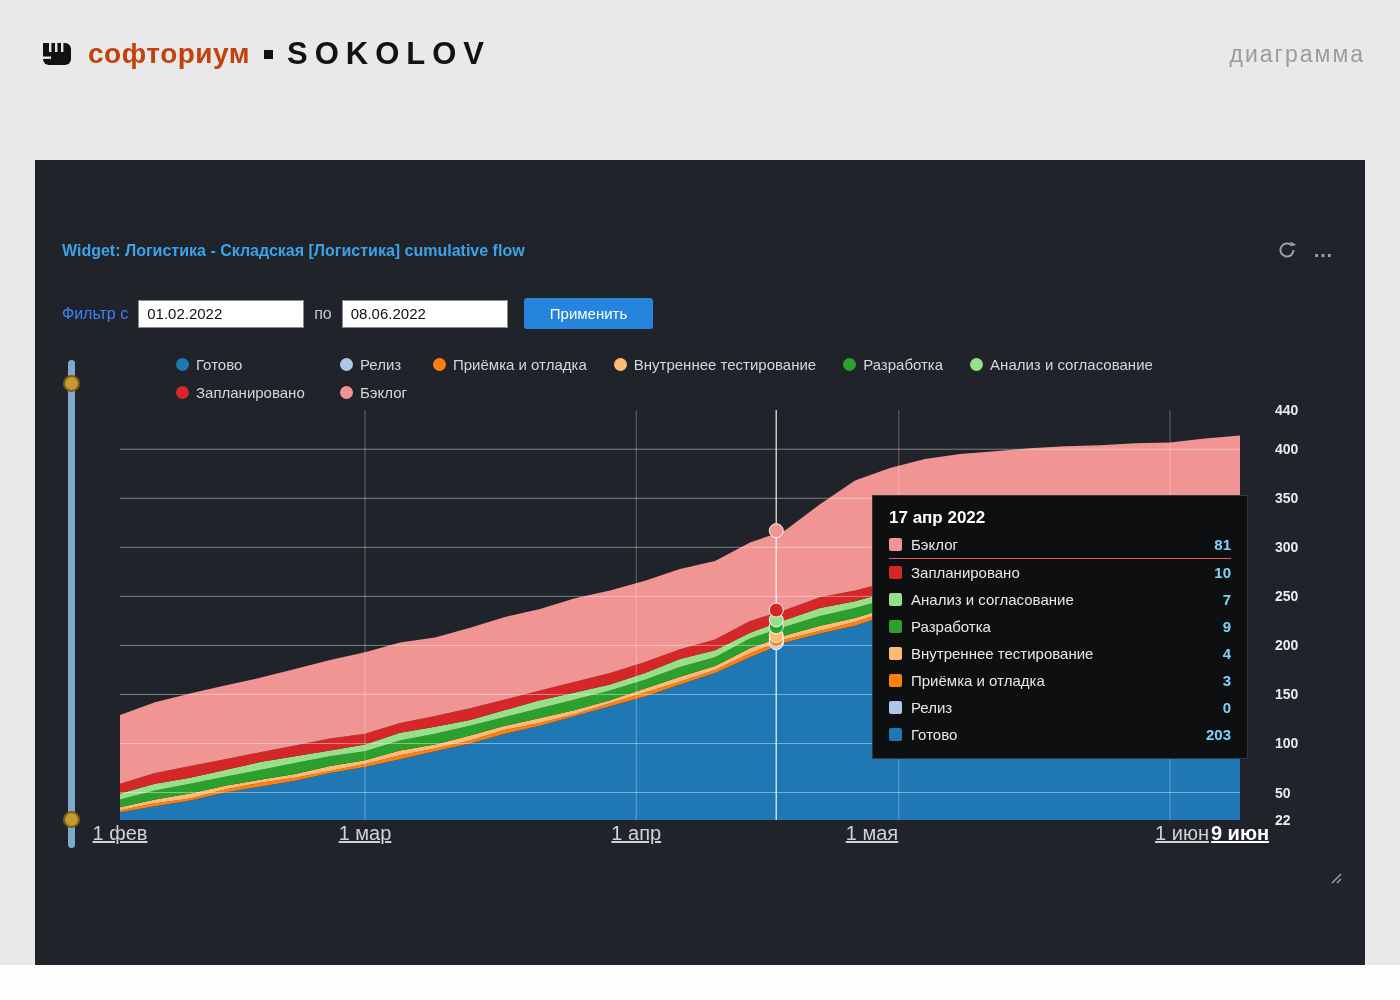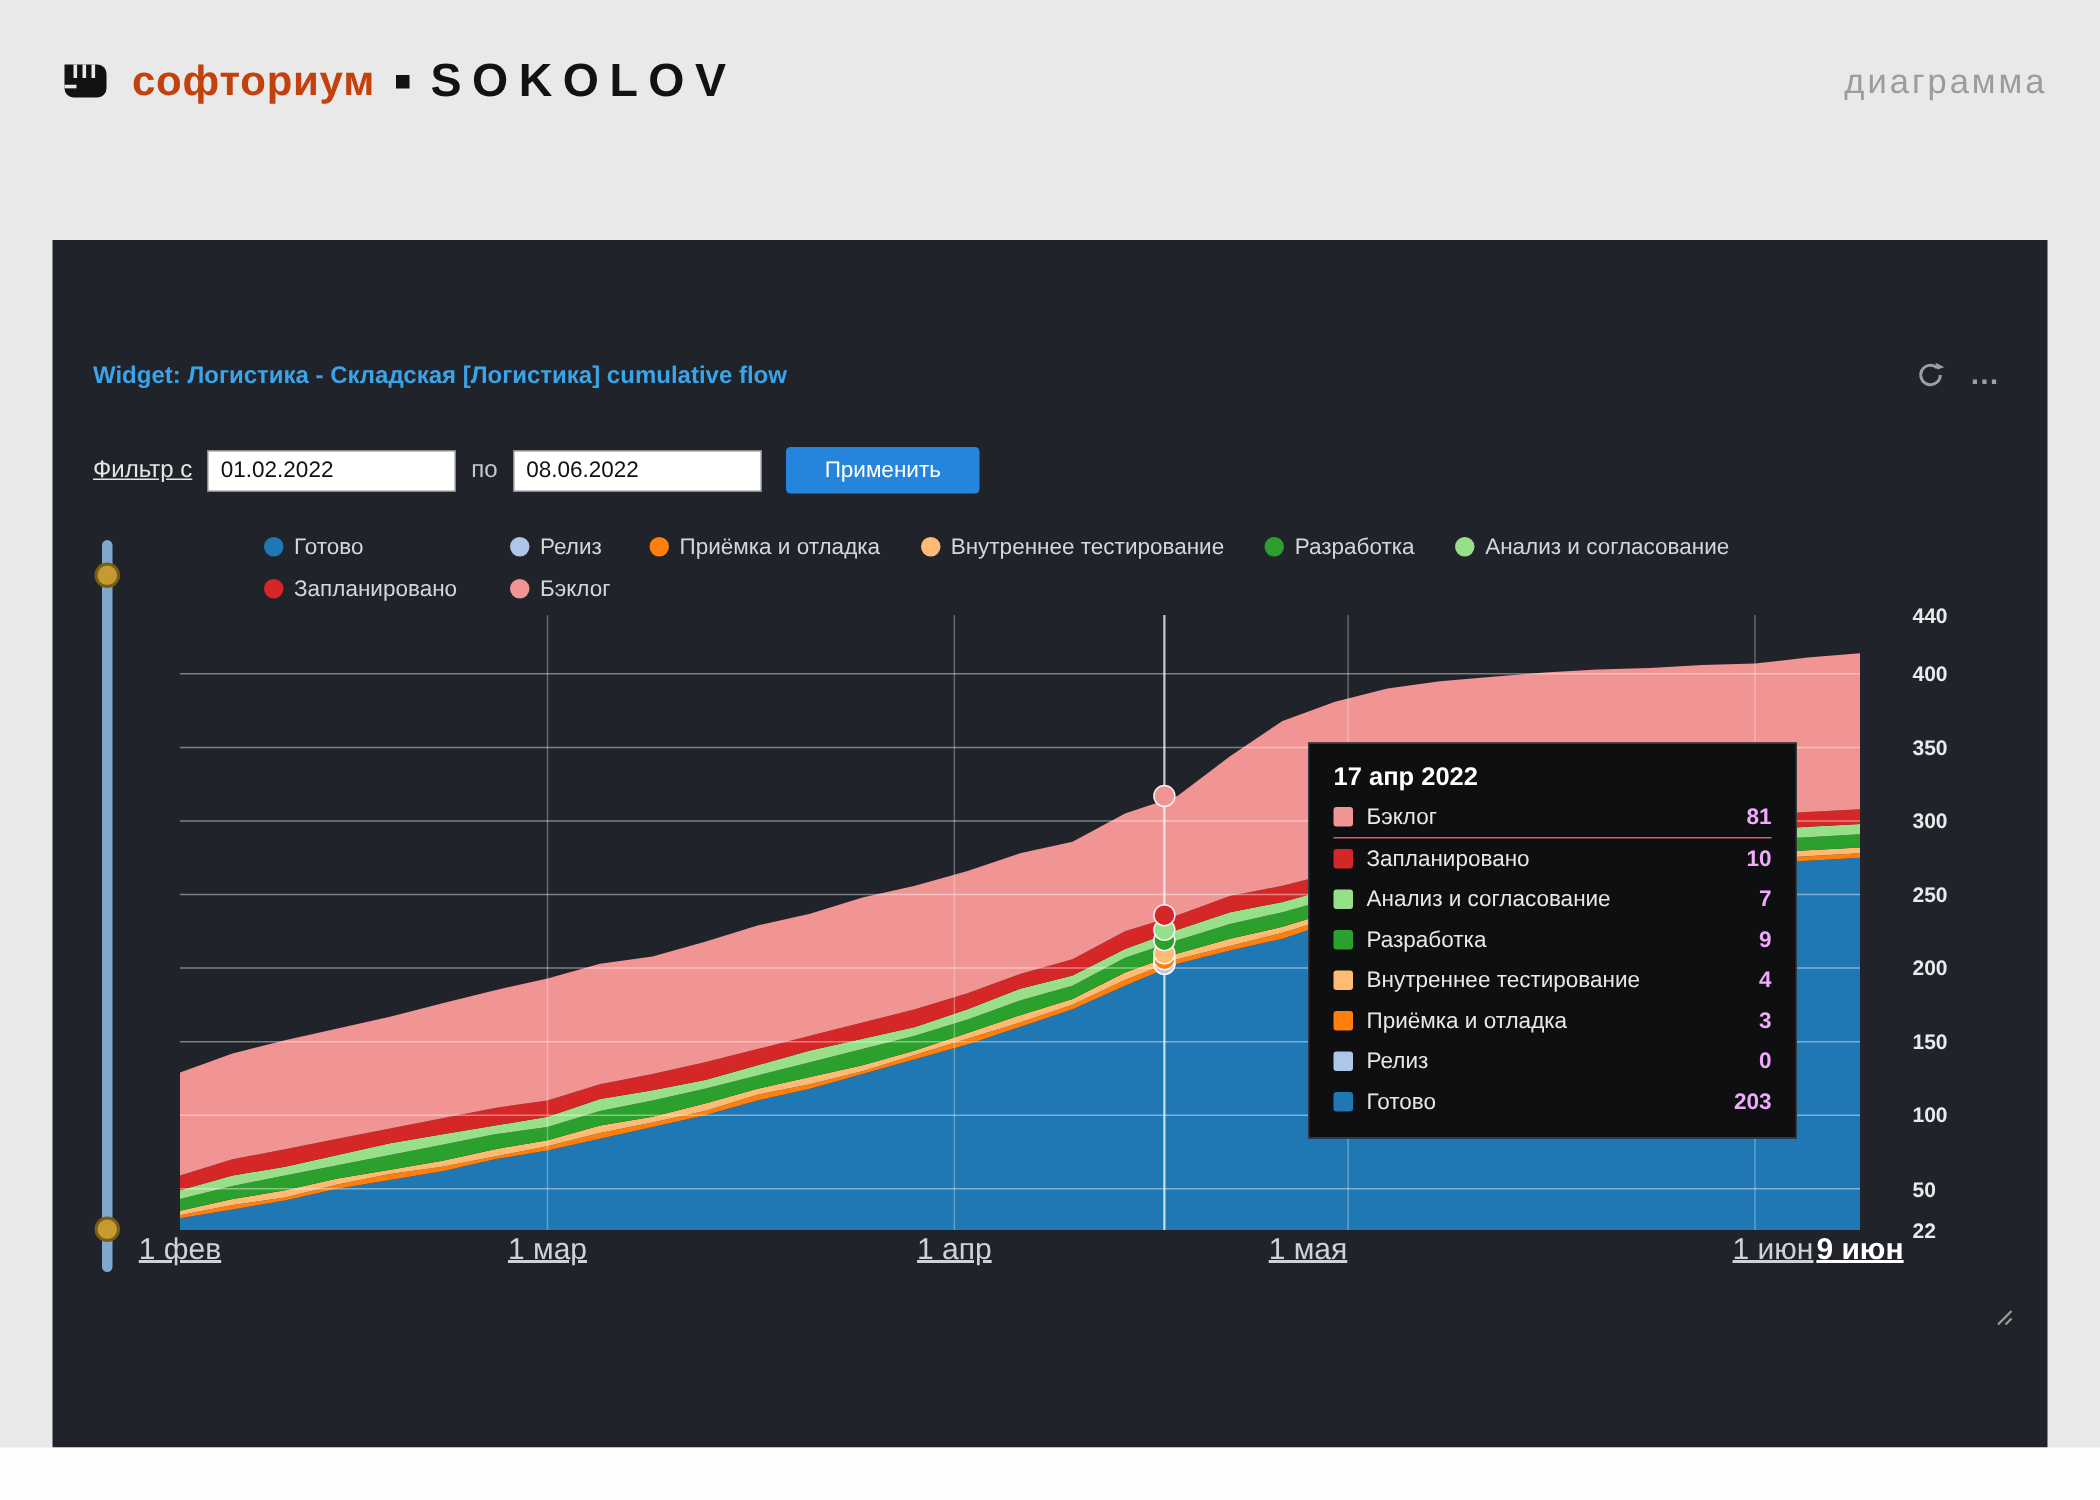--- a/index.html
+++ b/index.html
@@ -16,21 +16,21 @@
 
   
   .panel{position:absolute;left:35px;top:160px;width:1330px;height:805px;background:#20242a;}
   .widget-title{position:absolute;left:27px;top:82px;font-size:16px;font-weight:700;color:#3ba3e8;}
   .widget-icons{position:absolute;right:30px;top:80px;display:flex;align-items:center;gap:16px;color:#9aa0a6;}
   .icon-btn{cursor:pointer;display:flex;align-items:center;}
   .menu-dots{font-size:20px;font-weight:700;letter-spacing:2px;color:#9aa0a6;line-height:10px;}
 
   
   .filter-row{position:absolute;left:27px;top:138px;display:flex;align-items:center;}
-  .filter-label{font-size:16px;color:#e5e5e5;margin-right:10px;text-decoration:underline;}
+  .filter-label{font-size:16px;color:#3b82f6;margin-right:10px;}
   .date-input{width:148px;height:26px;background:#fff;border:1px solid #8a8a8a;font-family:"Liberation Sans",sans-serif;font-size:15px;color:#111;padding:0 8px;box-sizing:content-box;}
   .to-label{font-size:16px;color:#c5c9ce;margin:0 10px;}
   .apply-btn{margin-left:16px;background:#2584db;color:#fff;border:none;border-radius:3px;font-family:"Liberation Sans",sans-serif;font-size:15px;padding:7px 26px;cursor:pointer;}
 
   
   .legend{position:absolute;left:141px;top:190px;}
   .legend-row{display:flex;align-items:center;height:28px;}
   .legend-item{display:flex;align-items:center;gap:7px;margin-right:27px;}
   .legend-item.w1{width:164px;margin-right:0;}
   .legend-item.w2{width:93px;margin-right:0;}
@@ -47,27 +47,27 @@
   
   .chart-wrap{position:absolute;left:85px;top:250px;width:1120px;height:410px;}
   .chart-wrap svg{position:absolute;left:0;top:0;}
   .y-axis{position:absolute;left:1240px;top:250px;width:70px;height:410px;}
   .ytick{position:absolute;left:0;font-size:14px;font-weight:600;color:#e8eaed;line-height:18px;}
   .x-axis{position:absolute;left:85px;top:664px;width:1120px;height:22px;}
   .xtick{position:absolute;top:0;transform:translateX(-50%);font-size:20px;color:#cfd2d6;white-space:nowrap;line-height:18px;text-decoration:underline;}
   .xtick-bold{font-weight:700;color:#fff;}
 
   
-  .chart-tooltip{position:absolute;left:837px;top:335px;width:326px;background:#0e0f11;border:1px solid #34373c;box-sizing:border-box;padding:9px 16px 10px 16px;z-index:5;}
+  .chart-tooltip{position:absolute;left:837px;top:335px;width:376px;background:#0e0f11;border:1px solid #34373c;box-sizing:border-box;padding:9px 16px 10px 16px;z-index:5;}
   .tt-header{font-size:17px;font-weight:700;color:#fff;height:26px;line-height:26px;}
   .tt-row{display:flex;align-items:center;height:27px;}
   .tt-row.hl{border-bottom:1px solid #e05c5c;}
   .tt-swatch{width:13px;height:13px;border-radius:2px;margin-right:9px;flex:0 0 auto;}
   .tt-label{flex:1;font-size:15px;color:#e8e8e8;white-space:nowrap;}
-  .tt-value{font-size:15px;font-weight:700;color:#f0abfc;}
+  .tt-value{font-size:15px;font-weight:700;color:#7dd3fc;}
 
   .resize-handle{position:absolute;left:1293px;top:710px;width:14px;height:14px;cursor:nwse-resize;}
 </style>
 </head>
 <body>
 
 <div class="top-header">
   <div class="brand-group">
     <svg width="34" height="30" viewBox="0 0 34 30">
       <path fill="#121212" d="M3 4 h22 a6 6 0 0 1 6 6 v10 a6 6 0 0 1 -6 6 H9 a6 6 0 0 1 -6 -6 Z"></path>

